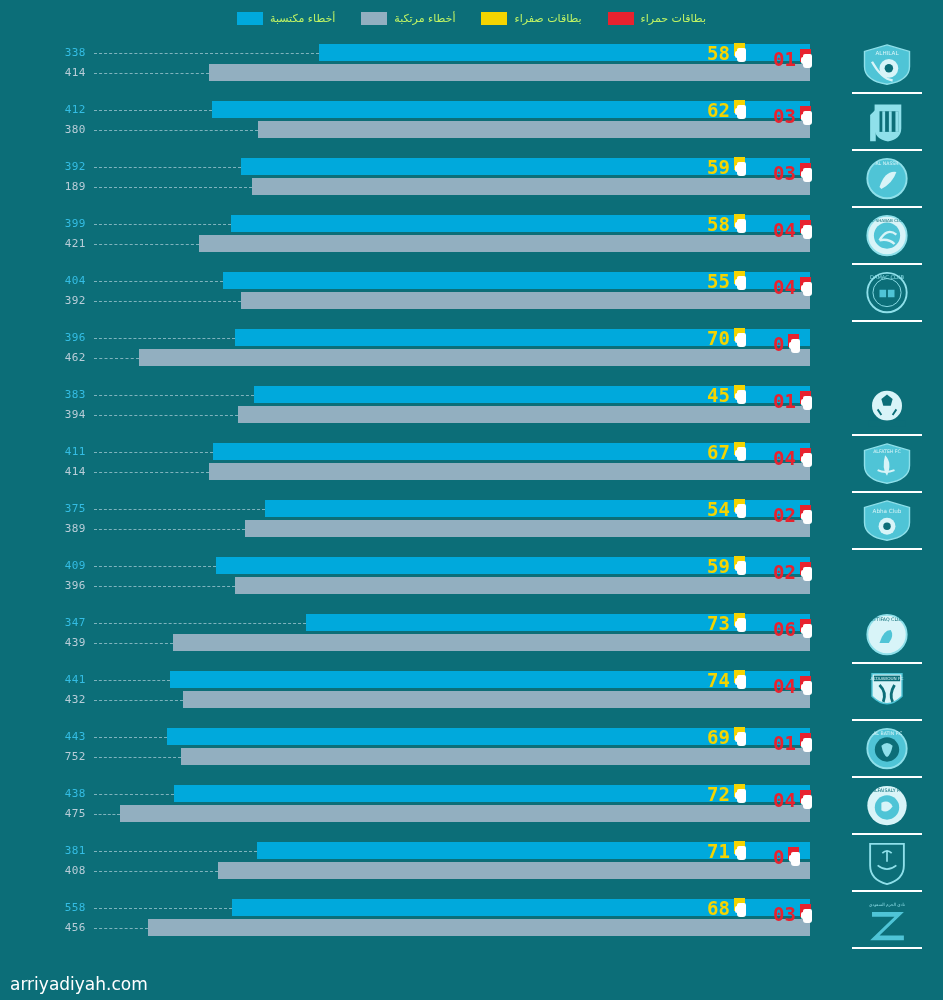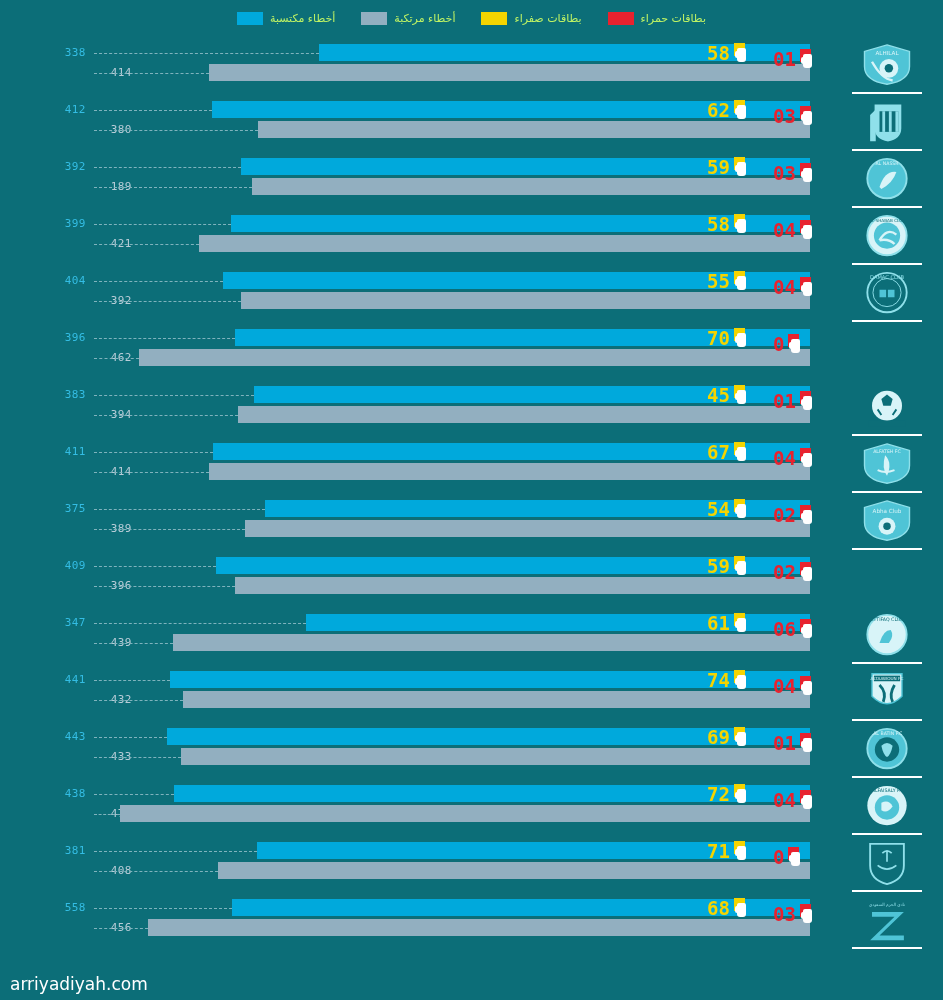--- a/index.html
+++ b/index.html
@@ -68,21 +68,21 @@
     bottom:3px;width:70px;height:2px;background:#ffffff;
   }
 
   
   .val{
     position:absolute;left:0;width:86px;text-align:right;
     font-size:11px;font-family:"DejaVu Sans Mono","Liberation Mono",monospace;
     letter-spacing:0.5px;
   }
   .val.cyan{color:#34bde4;top:6px;}
-  .val.gray{color:#b9cdd8;top:26px;padding-left:46px;}
+  .val.gray{color:#b9cdd8;top:26px;}
 
   
   .leader{
     position:absolute;height:0;border-top:1px dashed #7fb3bd;
   }
   .leader.cyan{top:13px;}
   .leader.gray{top:33px;}
 
   
   .bar{position:absolute;height:17px;}
@@ -455,21 +455,21 @@
     </div>
     <div class="row">
       <div class="val cyan">347</div>
       <div class="val gray">439</div>
       <div class="leader cyan" style="left:94px;width:212px"></div>
       <div class="leader gray" style="left:94px;width:79px"></div>
       <div class="bar cyan" style="left:306px;width:504px"></div>
       <div class="bar gray" style="left:173px;width:637px"></div>
       <div class="cards">
        <div class="card-group yellow">
-         <span class="card-num yellow">61</span>
+         <span class="card-num yellow">73</span>
          <span class="hand-icon">
            <span class="card-rect yellow"></span>
             <span class="palm"></span>
             <span class="thumb"></span>
          </span>
        </div>
        <div class="card-group red">
          <span class="card-num red">06</span>
          <span class="hand-icon">
            <span class="card-rect red"></span>
@@ -517,21 +517,21 @@
             <path d="M12 4 L44 4 L44 28 Q28 44 12 28 Z" fill="#d8f4f8" stroke="#4fc4d6" stroke-width="1.5"></path>
             <path d="M20 16 Q28 24 24 34 M36 16 Q30 26 34 34" fill="none" stroke="#0c6e78" stroke-width="3"></path>
             <rect x="14" y="6" width="28" height="6" fill="#0c6e78"></rect>
             <text x="28" y="11" font-size="4.5" fill="#d8f4f8" text-anchor="middle" font-family="DejaVu Sans">ALTAAWOUN FC</text>
           </svg></span>
        <span class="logo-base"></span>
      </div>
     </div>
     <div class="row">
       <div class="val cyan">443</div>
-      <div class="val gray">433</div>
+      <div class="val gray">752</div>
       <div class="leader cyan" style="left:94px;width:73px"></div>
       <div class="leader gray" style="left:94px;width:87px"></div>
       <div class="bar cyan" style="left:167px;width:643px"></div>
       <div class="bar gray" style="left:181px;width:629px"></div>
       <div class="cards">
        <div class="card-group yellow">
          <span class="card-num yellow">69</span>
          <span class="hand-icon">
            <span class="card-rect yellow"></span>
             <span class="palm"></span>

